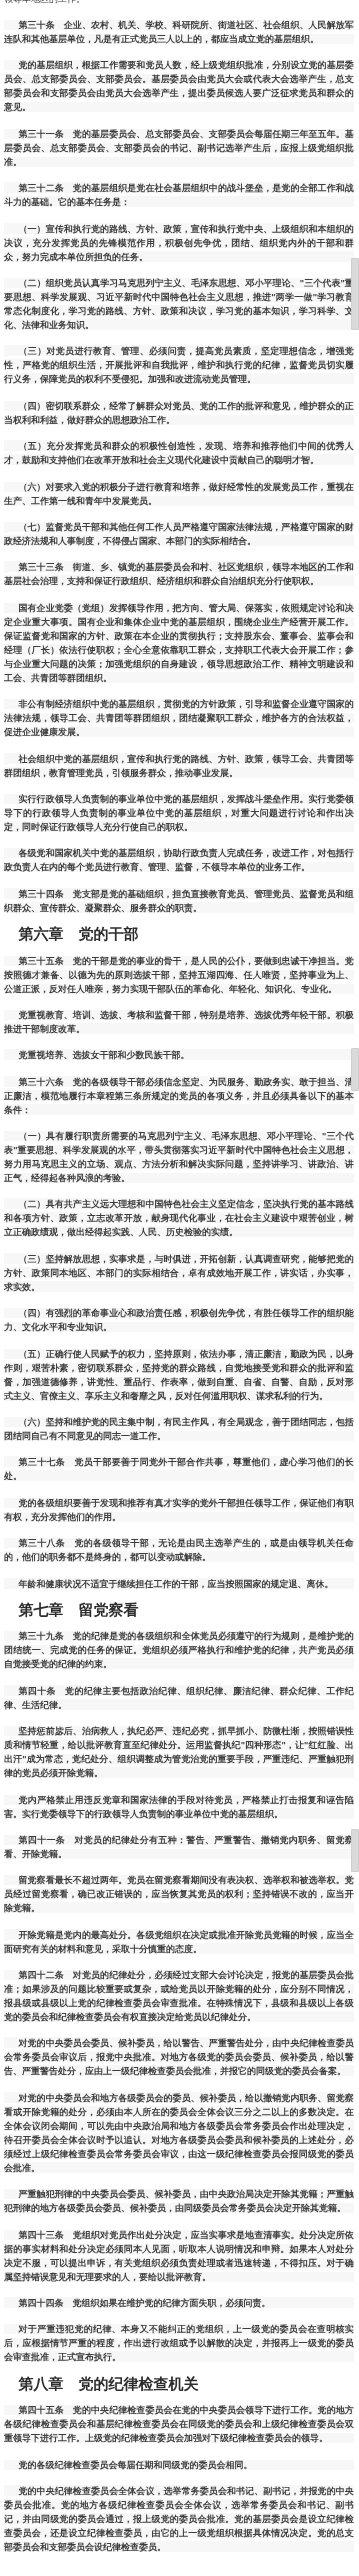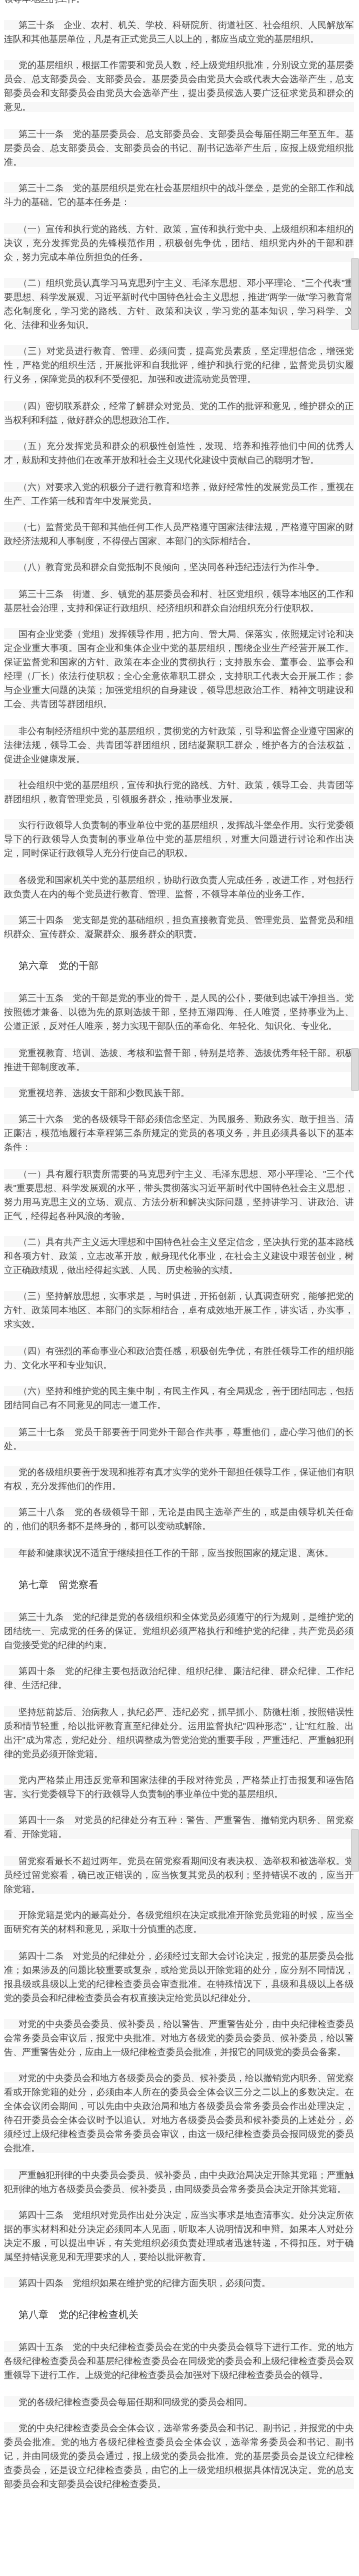--- a/index.html
+++ b/index.html
@@ -15,26 +15,27 @@
     font-size:9px;
     line-height:14px;
     text-align:justify;
   }
   .clip { height:5.7px; overflow:hidden; }
   .clip-inner { margin-top:-8.2px; }
   .para {
     margin:12.4px 0;
     text-indent:14.4px;
     background:repeating-linear-gradient(to bottom, rgba(0,0,0,0) 0 1.5px, #f7f7f7 1.5px 12.4px, rgba(0,0,0,0) 12.4px 14px);
+    font-weight:bold;
   }
   .chapter {
-    margin:18px 0;
+    margin:1px 0;
     text-indent:14.4px;
-    font-size:10px;
-    font-weight:normal;
+    font-size:15px;
+    font-weight:bold;
     color:#2d2d2d;
   }
   .scroll-track {
     position:absolute;
     top:0; right:0;
     width:6.7px; height:100%;
     pointer-events:none;
   }
   .scroll-thumb {
     position:absolute;
@@ -59,56 +60,57 @@
       <div class="para">党的基层组织，根据工作需要和党员人数，经上级党组织批准，分别设立党的基层委员会、总支部委员会、支部委员会。基层委员会由党员大会或代表大会选举产生，总支部委员会和支部委员会由党员大会选举产生，提出委员候选人要广泛征求党员和群众的意见。</div>
       <div class="para">第三十一条　党的基层委员会、总支部委员会、支部委员会每届任期三年至五年。基层委员会、总支部委员会、支部委员会的书记、副书记选举产生后，应报上级党组织批准。</div>
       <div class="para">第三十二条　党的基层组织是党在社会基层组织中的战斗堡垒，是党的全部工作和战斗力的基础。它的基本任务是：</div>
       <div class="para">（一）宣传和执行党的路线、方针、政策，宣传和执行党中央、上级组织和本组织的决议，充分发挥党员的先锋模范作用，积极创先争优，团结、组织党内外的干部和群众，努力完成本单位所担负的任务。</div>
       <div class="para">（二）组织党员认真学习马克思列宁主义、毛泽东思想、邓小平理论、"三个代表"重要思想、科学发展观、习近平新时代中国特色社会主义思想，推进"两学一做"学习教育常态化制度化，学习党的路线、方针、政策和决议，学习党的基本知识，学习科学、文化、法律和业务知识。</div>
       <div class="para">（三）对党员进行教育、管理、必须问责，提高党员素质，坚定理想信念，增强党性，严格党的组织生活，开展批评和自我批评，维护和执行党的纪律，监督党员切实履行义务，保障党员的权利不受侵犯。加强和改进流动党员管理。</div>
       <div class="para">（四）密切联系群众，经常了解群众对党员、党的工作的批评和意见，维护群众的正当权利和利益，做好群众的思想政治工作。</div>
       <div class="para">（五）充分发挥党员和群众的积极性创造性，发现、培养和推荐他们中间的优秀人才，鼓励和支持他们在改革开放和社会主义现代化建设中贡献自己的聪明才智。</div>
       <div class="para">（六）对要求入党的积极分子进行教育和培养，做好经常性的发展党员工作，重视在生产、工作第一线和青年中发展党员。</div>
       <div class="para">（七）监督党员干部和其他任何工作人员严格遵守国家法律法规，严格遵守国家的财政经济法规和人事制度，不得侵占国家、本部门的实际相结合。</div>
-      <div class="para">（八）教育党员和群众自觉抵制不良倾向，坚决同各种违纪违法行为作斗争。</div>
       <div class="para">第三十三条　街道、乡、镇党的基层委员会和村、社区党组织，领导本地区的工作和基层社会治理，支持和保证行政组织、经济组织和群众自治组织充分行使职权。</div>
       <div class="para">国有企业党委（党组）发挥领导作用，把方向、管大局、保落实，依照规定讨论和决定企业重大事项。国有企业和集体企业中党的基层组织，围绕企业生产经营开展工作。保证监督党和国家的方针、政策在本企业的贯彻执行；支持股东会、董事会、监事会和经理（厂长）依法行使职权；全心全意依靠职工群众，支持职工代表大会开展工作；参与企业重大问题的决策；加强党组织的自身建设，领导思想政治工作、精神文明建设和工会、共青团等群团组织。</div>
       <div class="para">非公有制经济组织中党的基层组织，贯彻党的方针政策，引导和监督企业遵守国家的法律法规，领导工会、共青团等群团组织，团结凝聚职工群众，维护各方的合法权益，促进企业健康发展。</div>
       <div class="para">社会组织中党的基层组织，宣传和执行党的路线、方针、政策，领导工会、共青团等群团组织，教育管理党员，引领服务群众，推动事业发展。</div>
       <div class="para">实行行政领导人负责制的事业单位中党的基层组织，发挥战斗堡垒作用。实行党委领导下的行政领导人负责制的事业单位中党的基层组织，对重大问题进行讨论和作出决定，同时保证行政领导人充分行使自己的职权。</div>
       <div class="para">各级党和国家机关中党的基层组织，协助行政负责人完成任务，改进工作，对包括行政负责人在内的每个党员进行教育、管理、监督，不领导本单位的业务工作。</div>
       <div class="para">第三十四条　党支部是党的基础组织，担负直接教育党员、管理党员、监督党员和组织群众、宣传群众、凝聚群众、服务群众的职责。</div>
       <div class="chapter">第六章　党的干部</div>
       <div class="para">第三十五条　党的干部是党的事业的骨干，是人民的公仆，要做到忠诚干净担当。党按照德才兼备、以德为先的原则选拔干部，坚持五湖四海、任人唯贤，坚持事业为上、公道正派，反对任人唯亲，努力实现干部队伍的革命化、年轻化、知识化、专业化。</div>
       <div class="para">党重视教育、培训、选拔、考核和监督干部，特别是培养、选拔优秀年轻干部。积极推进干部制度改革。</div>
       <div class="para">党重视培养、选拔女干部和少数民族干部。</div>
       <div class="para">第三十六条　党的各级领导干部必须信念坚定、为民服务、勤政务实、敢于担当、清正廉洁，模范地履行本章程第三条所规定的党员的各项义务，并且必须具备以下的基本条件：</div>
       <div class="para">（一）具有履行职责所需要的马克思列宁主义、毛泽东思想、邓小平理论、"三个代表"重要思想、科学发展观的水平，带头贯彻落实习近平新时代中国特色社会主义思想，努力用马克思主义的立场、观点、方法分析和解决实际问题，坚持讲学习、讲政治、讲正气，经得起各种风浪的考验。</div>
       <div class="para">（二）具有共产主义远大理想和中国特色社会主义坚定信念，坚决执行党的基本路线和各项方针、政策，立志改革开放，献身现代化事业，在社会主义建设中艰苦创业，树立正确政绩观，做出经得起实践、人民、历史检验的实绩。</div>
       <div class="para">（三）坚持解放思想，实事求是，与时俱进，开拓创新，认真调查研究，能够把党的方针、政策同本地区、本部门的实际相结合，卓有成效地开展工作，讲实话，办实事，求实效。</div>
       <div class="para">（四）有强烈的革命事业心和政治责任感，积极创先争优，有胜任领导工作的组织能力、文化水平和专业知识。</div>
+      <div class="para">（五）正确行使人民赋予的权力，坚持原则，依法办事，清正廉洁，勤政为民，以身作则，艰苦朴素，密切联系群众，坚持党的群众路线，自觉地接受党和群众的批评和监督，加强道德修养，讲党性、重品行、作表率，做到自重、自省、自警、自励，反对形式主义、官僚主义、享乐主义和奢靡之风，反对任何滥用职权、谋求私利的行为。</div>
       <div class="para">（六）坚持和维护党的民主集中制，有民主作风，有全局观念，善于团结同志，包括团结同自己有不同意见的同志一道工作。</div>
       <div class="para">第三十七条　党员干部要善于同党外干部合作共事，尊重他们，虚心学习他们的长处。</div>
       <div class="para">党的各级组织要善于发现和推荐有真才实学的党外干部担任领导工作，保证他们有职有权，充分发挥他们的作用。</div>
       <div class="para">第三十八条　党的各级领导干部，无论是由民主选举产生的，或是由领导机关任命的，他们的职务都不是终身的，都可以变动或解除。</div>
       <div class="para">年龄和健康状况不适宜于继续担任工作的干部，应当按照国家的规定退、离休。</div>
       <div class="chapter">第七章　留党察看</div>
       <div class="para">第三十九条　党的纪律是党的各级组织和全体党员必须遵守的行为规则，是维护党的团结统一、完成党的任务的保证。党组织必须严格执行和维护党的纪律，共产党员必须自觉接受党的纪律的约束。</div>
       <div class="para">第四十条　党的纪律主要包括政治纪律、组织纪律、廉洁纪律、群众纪律、工作纪律、生活纪律。</div>
       <div class="para">坚持惩前毖后、治病救人，执纪必严、违纪必究，抓早抓小、防微杜渐，按照错误性质和情节轻重，给以批评教育直至纪律处分。运用监督执纪"四种形态"，让"红红脸、出出汗"成为常态，党纪处分、组织调整成为管党治党的重要手段，严重违纪、严重触犯刑律的党员必须开除党籍。</div>
       <div class="para">党内严格禁止用违反党章和国家法律的手段对待党员，严格禁止打击报复和诬告陷害。实行党委领导下的行政领导人负责制的事业单位中党的基层组织。</div>
       <div class="para">第四十一条　对党员的纪律处分有五种：警告、严重警告、撤销党内职务、留党察看、开除党籍。</div>
       <div class="para">留党察看最长不超过两年。党员在留党察看期间没有表决权、选举权和被选举权。党员经过留党察看，确已改正错误的，应当恢复其党员的权利；坚持错误不改的，应当开除党籍。</div>
       <div class="para">开除党籍是党内的最高处分。各级党组织在决定或批准开除党员党籍的时候，应当全面研究有关的材料和意见，采取十分慎重的态度。</div>
       <div class="para">第四十二条　对党员的纪律处分，必须经过支部大会讨论决定，报党的基层委员会批准；如果涉及的问题比较重要或复杂，或给党员以开除党籍的处分，应分别不同情况，报县级或县级以上党的纪律检查委员会审查批准。在特殊情况下，县级和县级以上各级党的委员会和纪律检查委员会有权直接决定给党员以纪律处分。</div>
       <div class="para">对党的中央委员会委员、候补委员，给以警告、严重警告处分，由中央纪律检查委员会常务委员会审议后，报党中央批准。对地方各级党的委员会委员、候补委员，给以警告、严重警告处分，应由上一级纪律检查委员会批准，并报它的同级党的委员会备案。</div>
       <div class="para">对党的中央委员会和地方各级委员会的委员、候补委员，给以撤销党内职务、留党察看或开除党籍的处分，必须由本人所在的委员会全体会议三分之二以上的多数决定。在全体会议闭会期间，可以先由中央政治局和地方各级委员会常务委员会作出处理决定，待召开委员会全体会议时予以追认。对地方各级委员会委员和候补委员的上述处分，必须经过上级纪律检查委员会常务委员会审议，由这一级纪律检查委员会报同级党的委员会批准。</div>
       <div class="para">严重触犯刑律的中央委员会委员、候补委员，由中央政治局决定开除其党籍；严重触犯刑律的地方各级委员会委员、候补委员，由同级委员会常务委员会决定开除其党籍。</div>
       <div class="para">第四十三条　党组织对党员作出处分决定，应当实事求是地查清事实。处分决定所依据的事实材料和处分决定必须同本人见面，听取本人说明情况和申辩。如果本人对处分决定不服，可以提出申诉，有关党组织必须负责处理或者迅速转递，不得扣压。对于确属坚持错误意见和无理要求的人，要给以批评教育。</div>
       <div class="para">第四十四条　党组织如果在维护党的纪律方面失职，必须问责。</div>
+      <div class="para">对于严重违犯党的纪律、本身又不能纠正的党组织，上一级党的委员会在查明核实后，应根据情节严重的程度，作出进行改组或予以解散的决定，并报再上一级党的委员会审查批准，正式宣布执行。</div>
       <div class="chapter">第八章　党的纪律检查机关</div>
       <div class="para">第四十五条　党的中央纪律检查委员会在党的中央委员会领导下进行工作。党的地方各级纪律检查委员会和基层纪律检查委员会在同级党的委员会和上级纪律检查委员会双重领导下进行工作。上级党的纪律检查委员会加强对下级纪律检查委员会的领导。</div>
       <div class="para">党的各级纪律检查委员会每届任期和同级党的委员会相同。</div>
       <div class="para">党的中央纪律检查委员会全体会议，选举常务委员会和书记、副书记，并报党的中央委员会批准。党的地方各级纪律检查委员会全体会议，选举常务委员会和书记、副书记，并由同级党的委员会通过，报上级党的委员会批准。党的基层委员会是设立纪律检查委员会，还是设立纪律检查委员，由它的上一级党组织根据具体情况决定。党的总支部委员会和支部委员会设纪律检查委员。</div>
     </div>
 
 </div>
 
 <div class="scroll-track" id="scroll-track">
     <div class="scroll-thumb" style="top: 258px; height: 70px;"></div>

